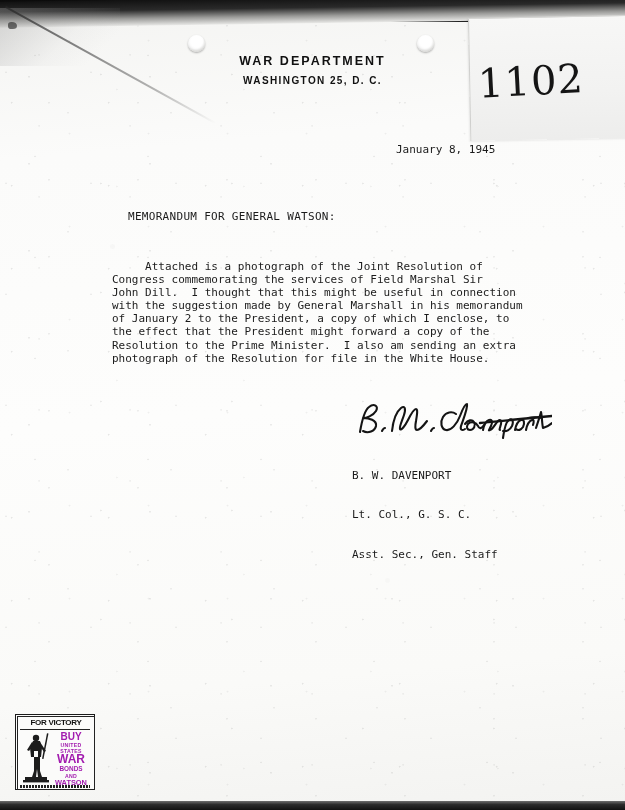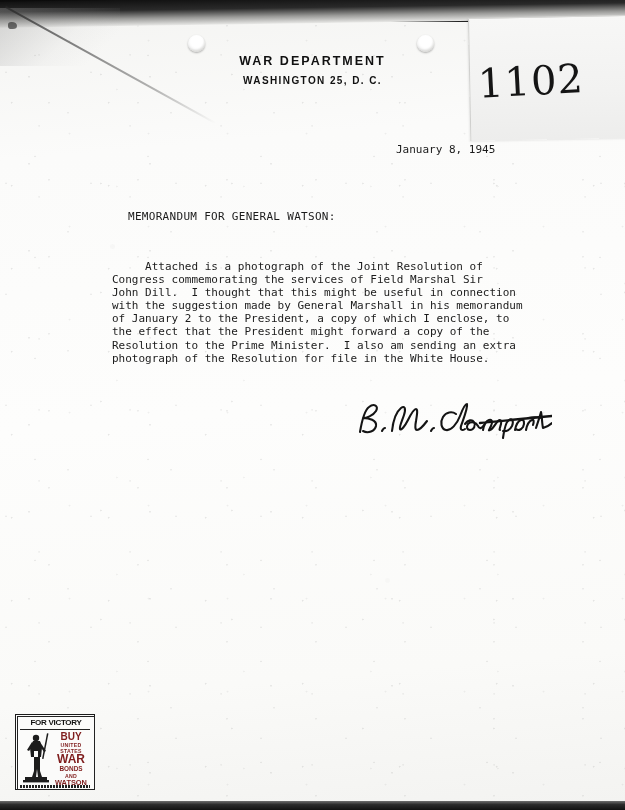--- a/index.html
+++ b/index.html
@@ -214,21 +214,21 @@
   .stamp-figure {
     position: absolute;
     left: 3px; top: 14px;
     width: 30px; height: 52px;
   }
   .stamp-text {
     position: absolute;
     left: 34px; top: 14px;
     width: 38px;
     text-align: center;
-    color: #7f1d1d;
+    color: #a21caf;
     font-family: "Liberation Sans", sans-serif;
   }
   .st-buy   { font-size: 10px; font-weight: bold; line-height: 11px; }
   .st-small { font-size: 5.2px; font-weight: bold; line-height: 6px; letter-spacing: .3px; }
   .st-war   { font-size: 12px; font-weight: bold; line-height: 11px; }
   .st-bonds { font-size: 6.4px; font-weight: bold; line-height: 7.5px; }
   .st-stamps{ font-size: 7.4px; font-weight: bold; line-height: 8.5px; }
   .stamp-base {
     position: absolute;
     left: 2px; bottom: 1px;
@@ -288,20 +288,25 @@
         <path d="M151 38 C152 30, 154 22, 157 20 C160 18, 162 21, 160 26 C158 30, 154 32, 151 31" stroke-width="2.1"></path>
         <path d="M163 30 C164 25, 166 21, 169 20 C172 19, 173 23, 171 27 C169 30, 166 31, 164 29" stroke-width="2.1"></path>
         <path d="M174 30 C175 25, 177 21, 180 20 C182 19, 182 22, 181 25" stroke-width="2.1"></path>
         <path d="M176 18 C180 17, 186 17, 190 18" stroke-width="1.9"></path>
         <path d="M184 28 C186 22, 188 16, 189 12 C190 16, 190 24, 191 28 C194 27, 198 25, 200 23" stroke-width="2.1"></path>
         <path d="M128 23 C146 21, 172 19, 200 16" stroke-width="2.4"></path>
       </g>
     </svg>
   </div>
 
+  <div class="typed sig-block">
+    <div>B. W. DAVENPORT</div>
+    <div>Lt. Col., G. S. C.</div>
+    <div>Asst. Sec., Gen. Staff</div>
+  </div>
 
   <div class="stamp">
     <div class="stamp-inner">
       <div class="stamp-title">FOR VICTORY</div>
       <div class="stamp-divider"></div>
 
       <div class="stamp-figure">
         <svg width="30" height="52" viewBox="0 0 30 52" xmlns="http://www.w3.org/2000/svg">
           <g fill="#1c1c1c">
             <circle cx="15" cy="7" r="3.2"></circle>

